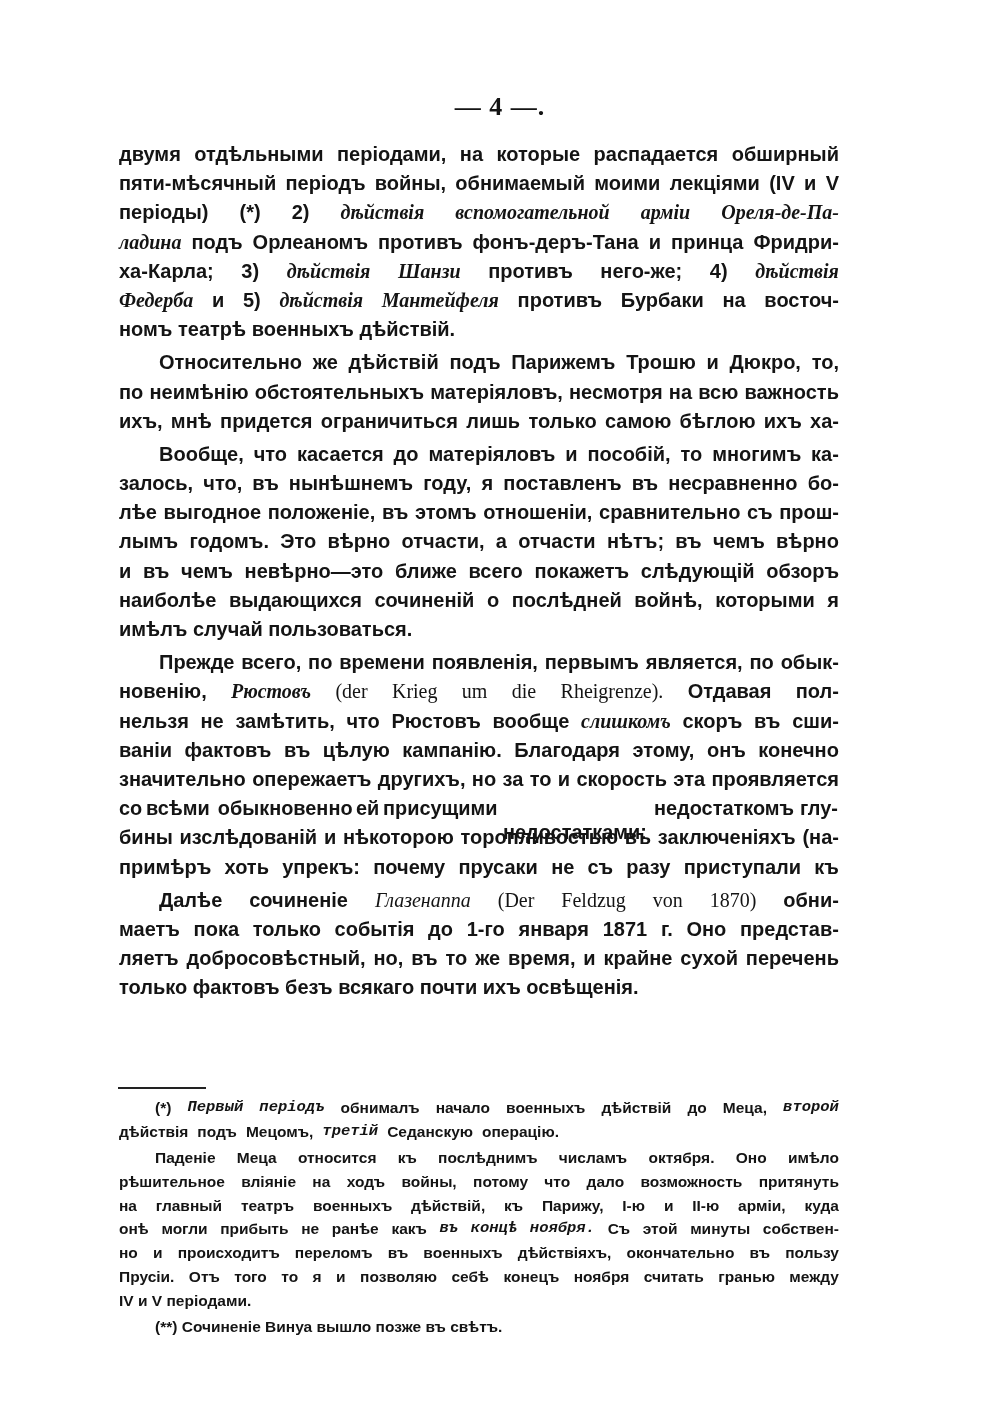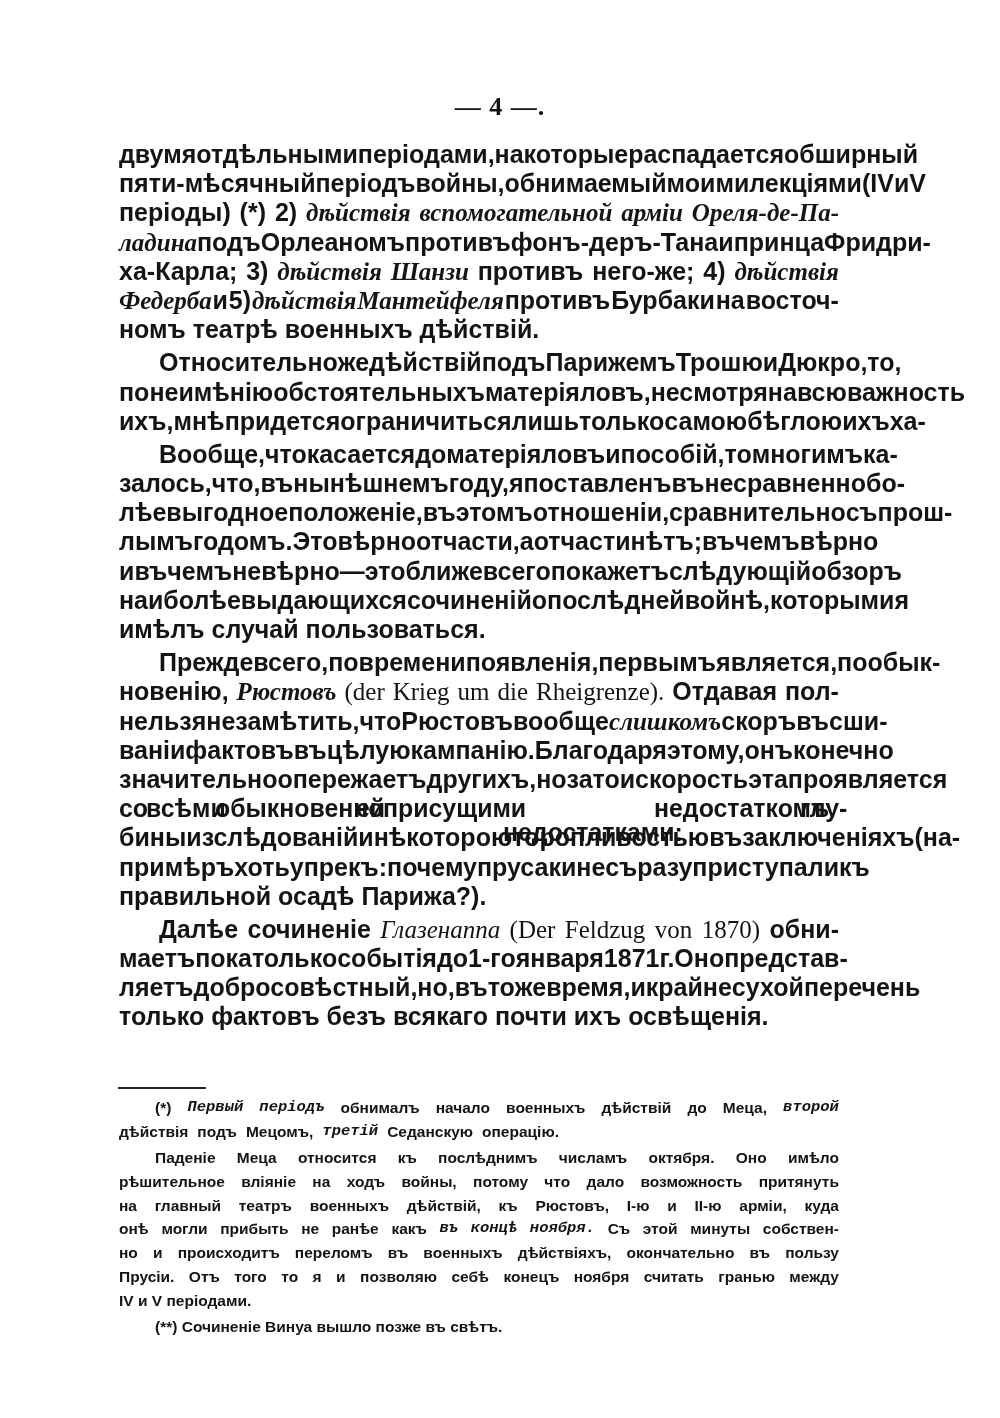--- a/index.html
+++ b/index.html
@@ -7,21 +7,21 @@
     width: 1000px; height: 1418px; background: #ffffff; position: relative; overflow: hidden;
     font-family: "Liberation Serif", "DejaVu Serif", serif; color: #141414;
   }
   .page-number {
     position: absolute; top: 92px; left: 0; width: 1000px; text-align: center;
     font-size: 26px; font-weight: bold; letter-spacing: 1px;
   }
   .body-text {
     position: absolute; left: 119px; width: 720px; top: 140px;
     font-family: "Liberation Sans Narrow", "Liberation Sans", "DejaVu Sans Condensed", sans-serif;
-    font-size: 25px; line-height: 29.2px; font-weight: bold;
+    font-size: 20px; line-height: 29.2px; font-weight: bold;
   }
   .line {
     display: flex; justify-content: space-between; white-space: nowrap; height: 29.2px;
     transform-origin: left; 
   }
   .line.last { justify-content: flex-start; gap: 9px; }
   .line.indent { padding-left: 40px; }
   .para-gap { height: 4px; }
   .it { font-family: "Liberation Serif", "DejaVu Serif", serif; font-style: italic; font-weight: bold; }
   .latin { font-family: "Liberation Serif", "DejaVu Serif", serif; font-weight: normal; }
@@ -308,21 +308,20 @@
         <span class="w">хоть</span>
         <span class="w">упрекъ:</span>
         <span class="w">почему</span>
         <span class="w">прусаки</span>
         <span class="w">не</span>
         <span class="w">съ</span>
         <span class="w">разу</span>
         <span class="w">приступали</span>
         <span class="w">къ</span>
     </div>
-    <div class="line last">правильной осадѣ Парижа?).</div>
   </div>
 
   <div class="para-gap"></div>
 
   <div>
     <div class="line indent">
       <span class="w">Далѣе</span>
         <span class="w">сочиненіе</span>
         <span class="w it" style="font-weight:normal">Глазенаппа</span>
         <span class="w latin">(Der</span>
@@ -411,21 +410,21 @@
         <span class="w">возможность</span>
         <span class="w">притянуть</span>
     </div>
     <div class="line">
       <span class="w">на</span>
         <span class="w">главный</span>
         <span class="w">театръ</span>
         <span class="w">военныхъ</span>
         <span class="w">дѣйствій,</span>
         <span class="w">къ</span>
-        <span class="w">Рюстовъ,</span>
+        <span class="w">Парижу,</span>
         <span class="w">I-ю</span>
         <span class="w">и</span>
         <span class="w">II-ю</span>
         <span class="w">арміи,</span>
         <span class="w">куда</span>
     </div>
     <div class="line">
       <span class="w">онѣ</span>
         <span class="w">могли</span>
         <span class="w">прибыть</span>

